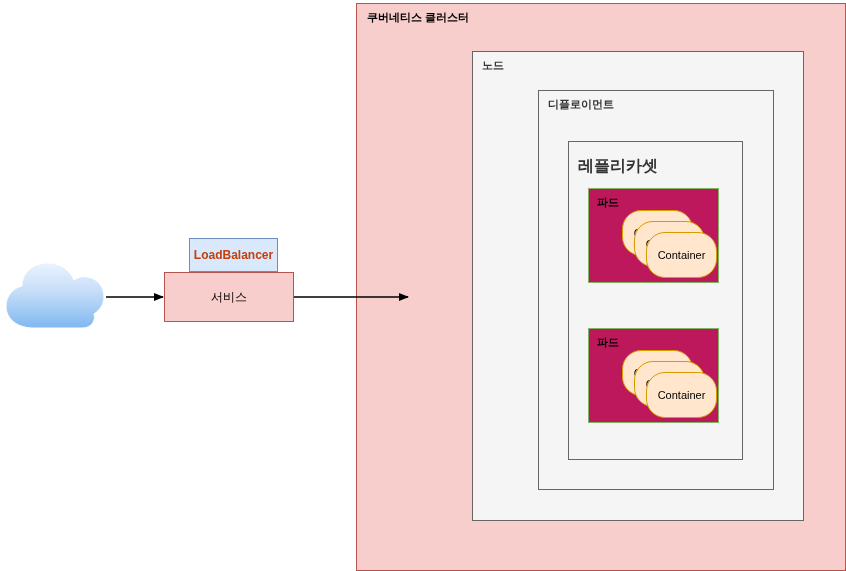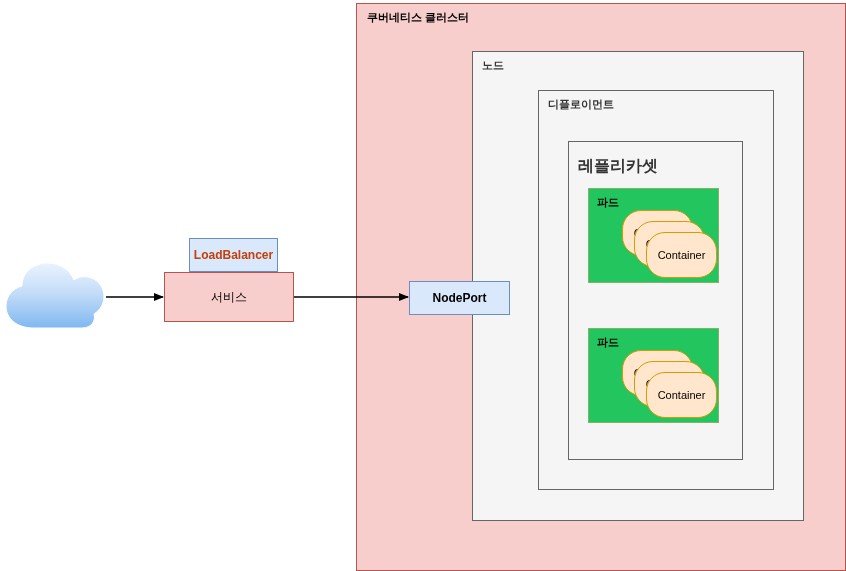--- a/index.html
+++ b/index.html
@@ -89,21 +89,21 @@
     font-size: 16px;
     font-weight: bold;
     color: #333333;
     white-space: nowrap;
   }
   
   .pod {
     left: 588px;
     width: 131px;
     height: 95px;
-    background: #22c55e;
+    background: #be185d;
     border: 1px solid #82b366;
   }
   .pod-1 { top: 188px; }
   .pod-2 { top: 328px; }
   .pod-label {
     position: absolute;
     left: 8px;
     top: 6px;
     font-size: 11px;
     font-weight: bold;
@@ -241,21 +241,20 @@
   <div class="box pod pod-2">
     <span class="pod-label">파드</span>
     <div class="container-card cc-back">Container</div>
     <div class="container-card cc-mid">Container</div>
     <div class="container-card cc-front">Container</div>
   </div>
 
   <div class="box service">서비스</div>
   <div class="box loadbalancer">LoadBalancer</div>
 
-  <div class="box nodeport">NodePort</div>
 
   <svg class="arrow-svg" xmlns="http://www.w3.org/2000/svg">
     <defs>
       <marker id="arrowHead" markerWidth="10" markerHeight="8" refX="9" refY="4" orient="auto" markerUnits="userSpaceOnUse">
         <path d="M0,0 L10,4 L0,8 Z" fill="#000000"></path>
       </marker>
     </defs>
     <line x1="106" y1="297" x2="163" y2="297" stroke="#000000" stroke-width="1.6" marker-end="url(#arrowHead)"></line>
     <line x1="294" y1="297" x2="408" y2="297" stroke="#000000" stroke-width="1.6" marker-end="url(#arrowHead)"></line>
   </svg>

